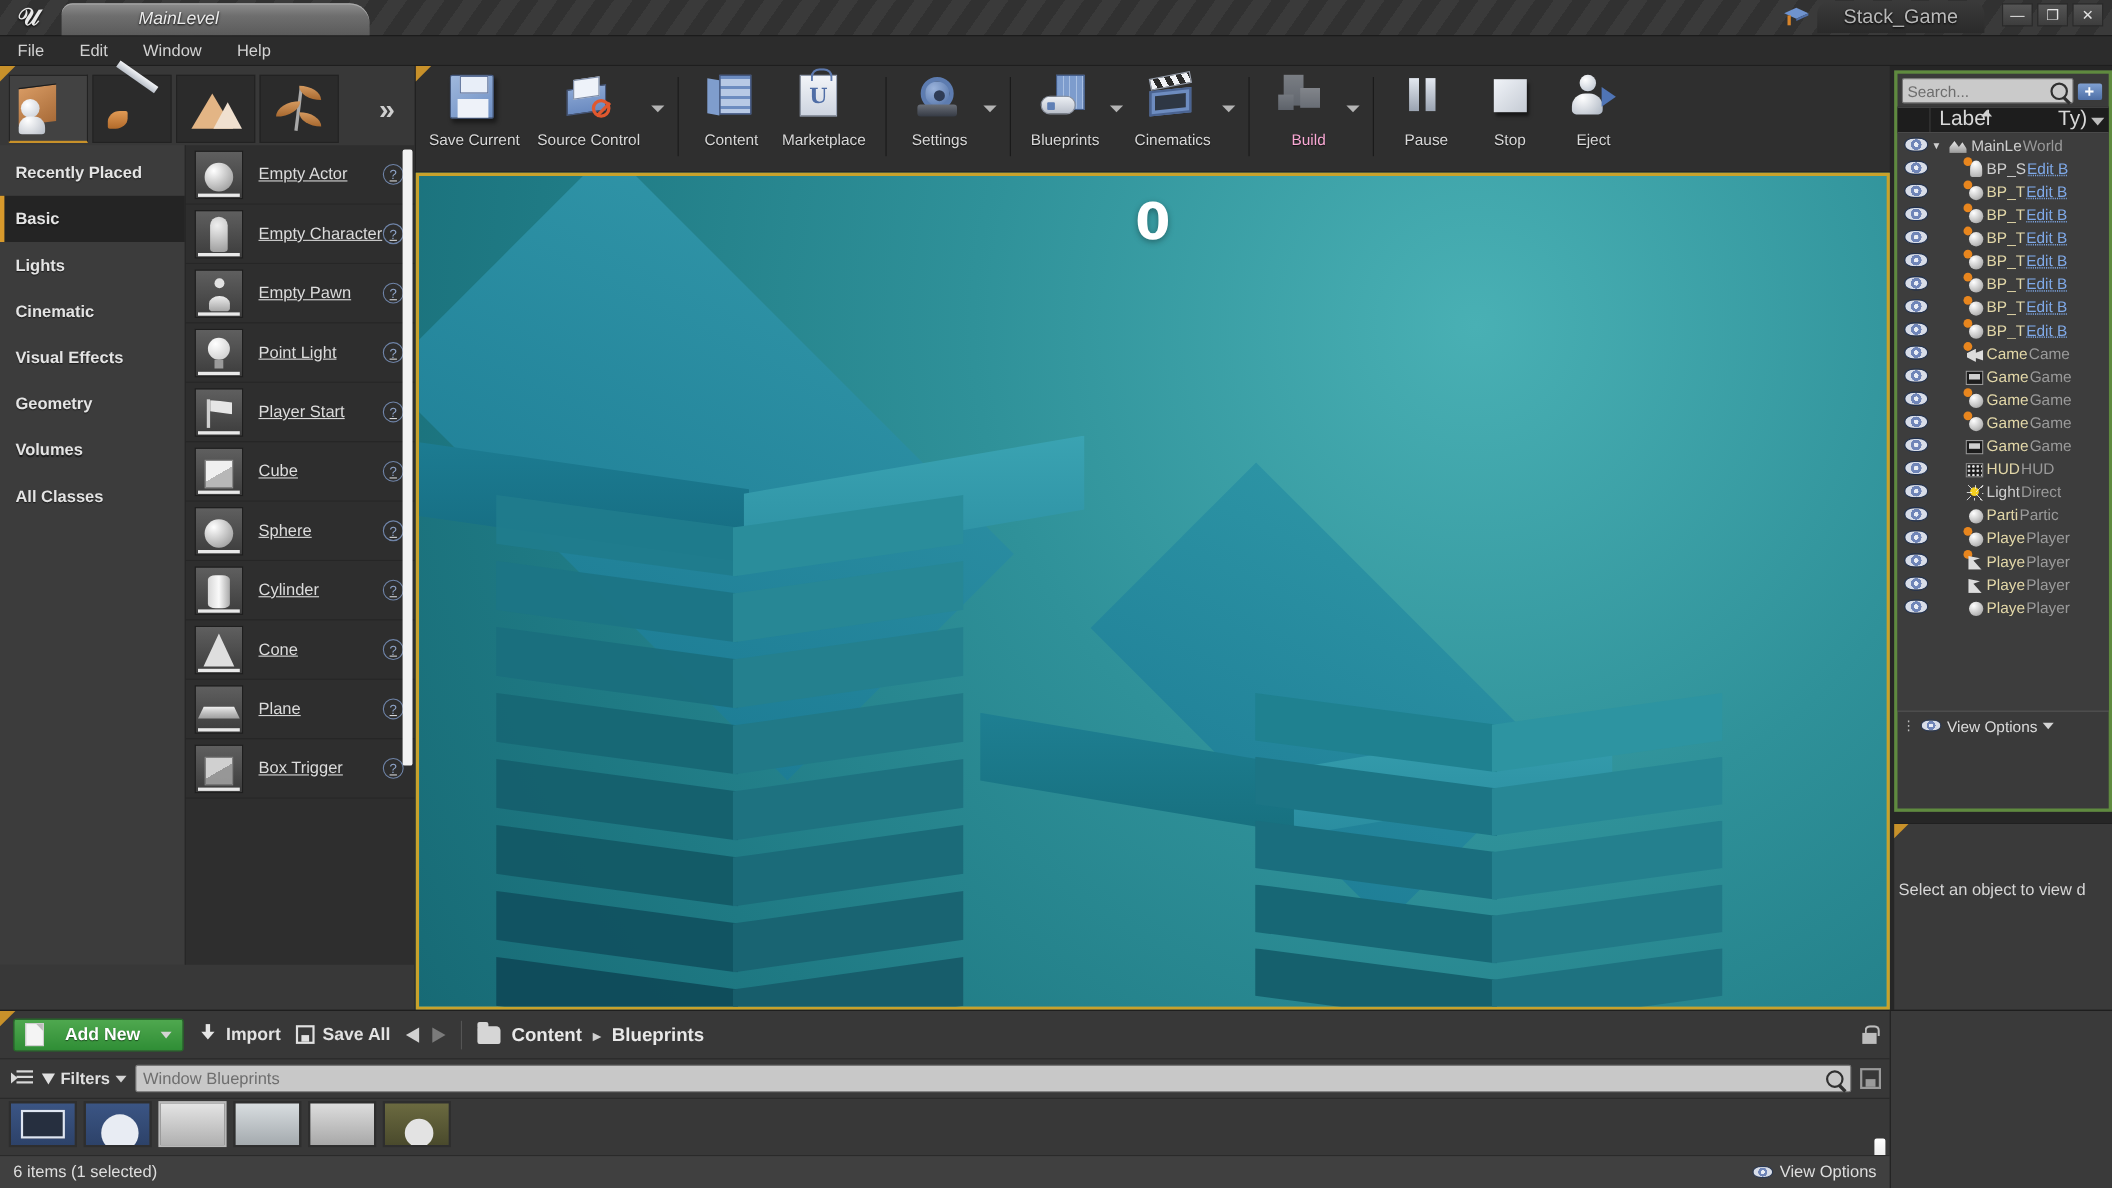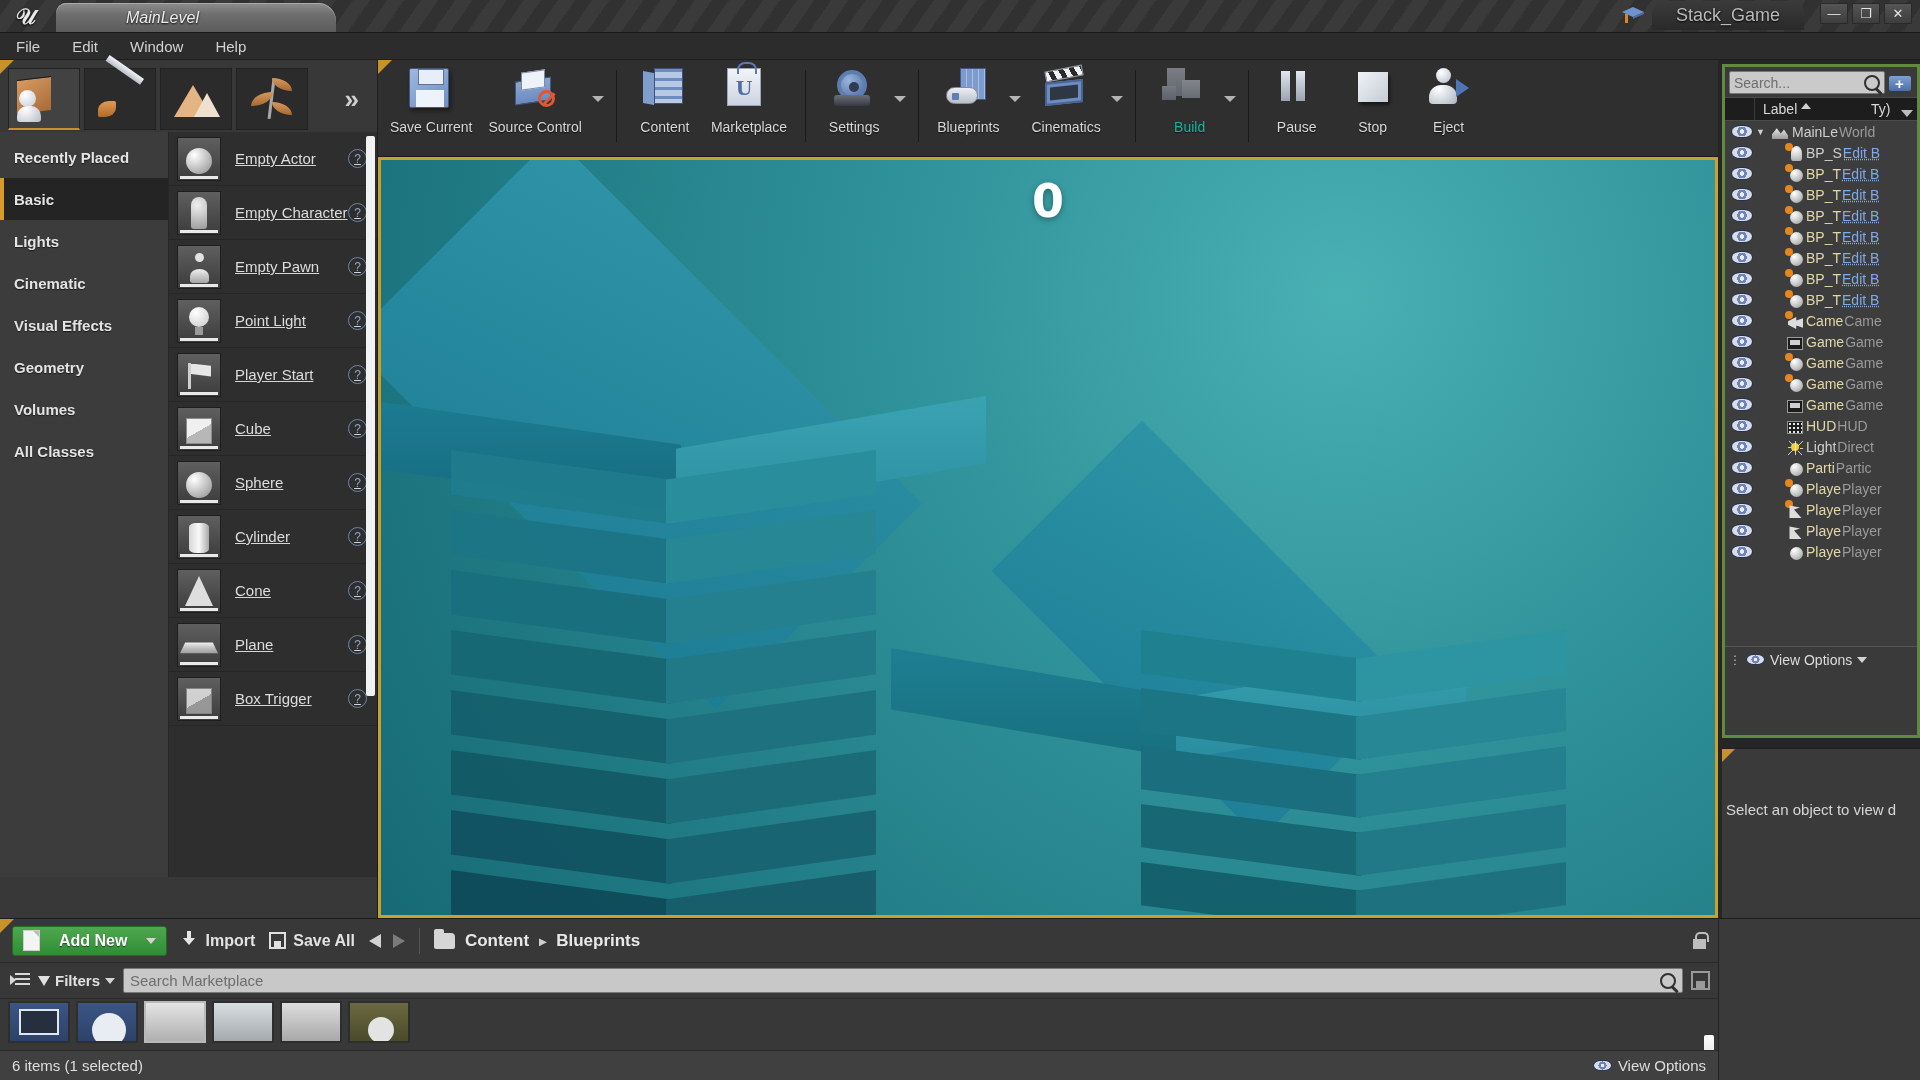--- a/index.html
+++ b/index.html
@@ -69,21 +69,21 @@
     border-left:14px solid #c8912a; border-bottom:14px solid transparent;
     z-index:3;
   }
   .tb-group { display:flex; align-items:flex-start; height:97px; padding:0 4px; }
   .tb-sep { width:1px; height:72px; background:#191919; margin:10px 6px 0; }
   .tb-btn {
     width:auto; min-width:76px; height:88px; padding:8px 8px 0;
     display:flex; flex-direction:column; align-items:center; justify-content:flex-start;
   }
   .tb-btn .lbl { font-size:14px; color:#d8d8d8; margin-top:7px; white-space:nowrap; text-shadow:0 1px 1px #111;}
-  .tb-btn.dim .lbl { color:#14b8a6;margin-left:12px; }
+  .tb-btn.dim .lbl { color:#f9a8d4;margin-left:12px; }
   .tb-ico { width:44px; height:44px; position:relative; }
   .tb-caret {
     width:16px; height:88px; display:flex; align-items:flex-start; padding-top:36px;
     justify-content:center;
   }
   .tb-caret i {
     width:0;height:0;border-left:6px solid transparent;border-right:6px solid transparent;
     border-top:6px solid #b4b4b4; display:block;
   }
 
@@ -242,21 +242,21 @@
   .outliner{position:absolute;left:1722px;top:64px;width:198px;height:674px;
     background:#3a3a3a;border:3px solid #5f8a3f;}
   .ol-searchrow{display:flex;align-items:center;gap:4px;padding:4px 4px 3px;}
   .ol-search{flex:1;height:23px;background:#cacaca;border:1px solid #777;border-radius:2px;
     display:flex;align-items:center;padding:0 4px;color:#6e6e6e;font-size:14px;}
   .ol-search .txt{flex:1;}
   .ol-add{width:24px;height:22px;position:relative;}
   .ol-add .f{position:absolute;left:0;top:4px;width:22px;height:15px;background:linear-gradient(#7fa0d2,#4e6fa6);border-radius:2px;}
   .ol-add .p{position:absolute;left:6px;top:6px;color:#fff;font-size:15px;font-weight:bold;line-height:11px;}
   .ol-head{display:flex;align-items:center;height:24px;background:#1d1d1d;border-top:1px solid #4a4a4a;
-    border-bottom:1px solid #4a4a4a;font-size:14px;color:#d8d8d8;}
+    border-bottom:1px solid #4a4a4a;font-size:19px;color:#d8d8d8;}
   .ol-head .eyecol{width:30px;border-right:1px solid #3a3a3a;height:100%;}
   .ol-head .lab{flex:1;padding-left:8px;position:relative;}
   .ol-head .lab i{position:absolute;left:46px;top:2px;width:0;height:0;border-left:5px solid transparent;
     border-right:5px solid transparent;border-bottom:6px solid #cfcfcf;}
   .ol-head .ty{width:50px;padding-left:4px;position:relative;}
   .ol-head .ty i{position:absolute;right:4px;top:9px;width:0;height:0;border-left:6px solid transparent;
     border-right:6px solid transparent;border-top:7px solid #bdbdbd;}
   .ol-rows{height:525px;overflow:hidden;background:#3d3d3d;}
   .ol-row{display:flex;align-items:center;height:21px;font-size:14px;padding-left:2px;}
   .eye{width:22px;height:13px;border-radius:50%/60%;background:radial-gradient(circle at 50% 50%,#e9edf5 0 18%,#6f85b8 19% 42%,#d8dde8 43% 100%);
@@ -980,21 +980,21 @@
     </div>
 
     <div class="cb-filterrow">
       <span class="ic-list"></span>
       <span class="filters">
         <span class="funnel"></span>
         <span>Filters</span>
         <span class="caret-dn"></span>
       </span>
       <span class="cb-search">
-        <span class="txt">Search Marketplace</span>
+        <span class="txt">Window Blueprints</span>
         <span class="srch-glass"></span>
       </span>
       <span class="cb-savebtn"></span>
     </div>
 
     <div class="cb-assets">
       <div class="asset a-bp"></div>
       <div class="asset a-bp2"></div>
       <div class="asset a-gray sel"></div>
       <div class="asset a-gray2"></div>

